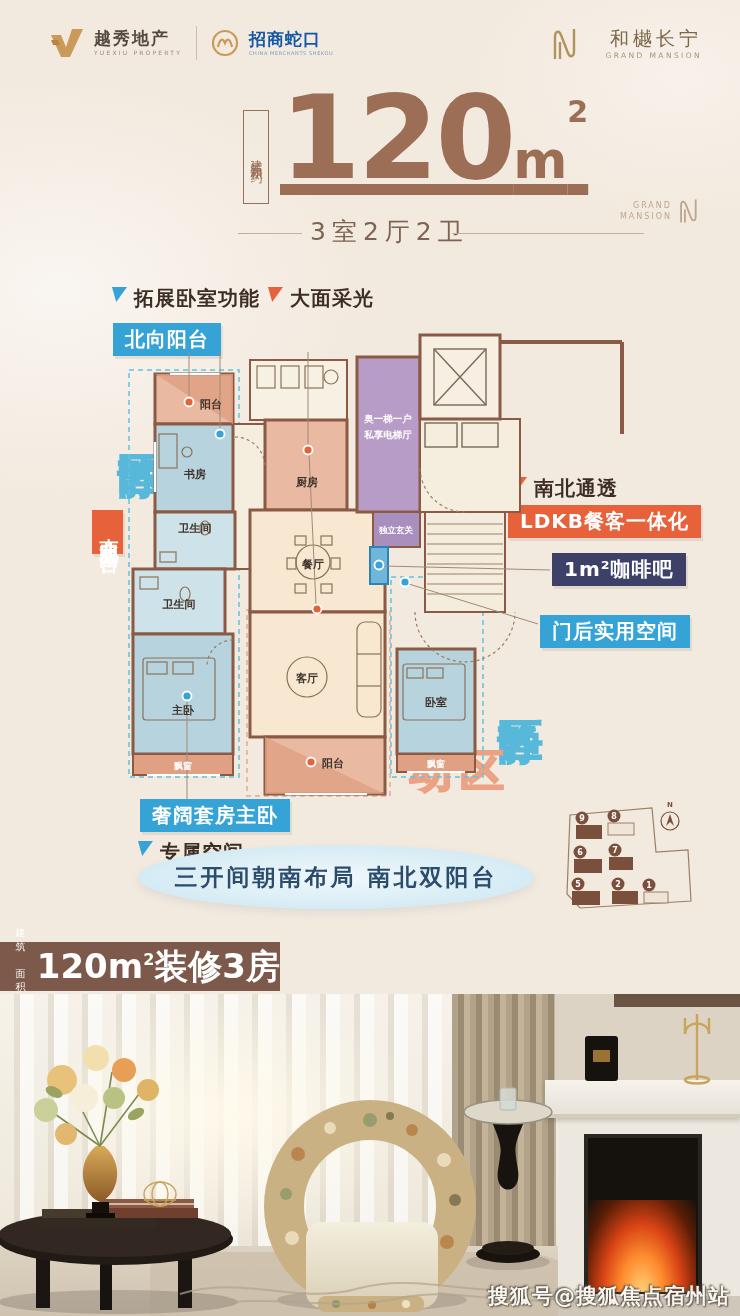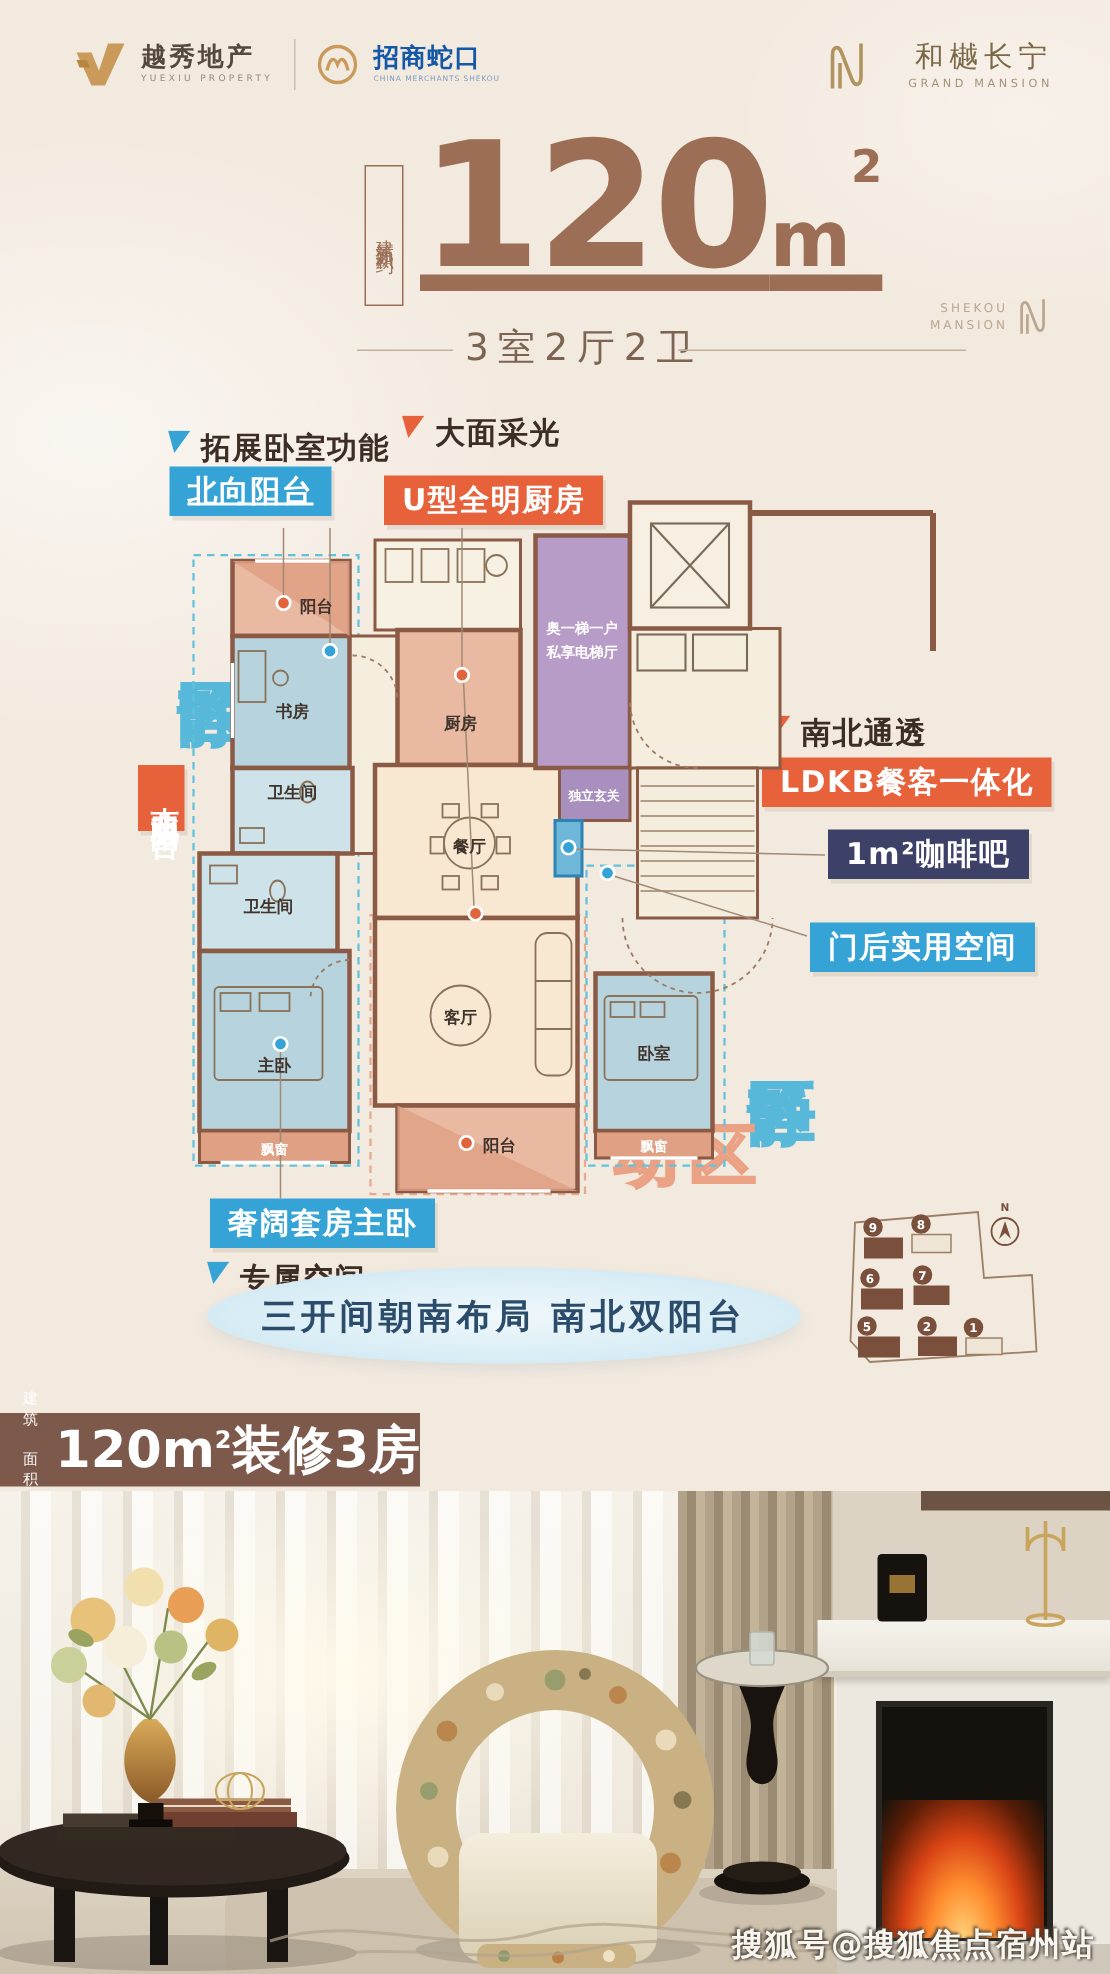--- a/index.html
+++ b/index.html
@@ -110,40 +110,39 @@
     </div>
   </div>
 
   <div class="abs area-box">建筑面积约</div>
   <div class="abs big-num"><span>120</span><span class="unit">m</span><span class="sup">2</span></div>
   <div class="abs sub-line" style="left:238px;width:64px;"></div>
   <div class="abs subtitle">3室2厅2卫</div>
   <div class="abs sub-line" style="left:452px;width:192px;"></div>
   <div class="abs gm-mark">
     <div class="gm-txt">
-      <span>SHEKOU</span>
+      <span>GRAND</span>
       <span>MANSION</span>
     </div>
     <svg width="20" height="26" viewBox="0 0 26 32">
       <path d="M4,31 L4,9 C4,3 8,2 10,7 L17,25 C19,30 23,29 23,23 L23,1" fill="none" stroke="#b5a086" stroke-width="2.4"></path>
       <path d="M9,31 L9,14" fill="none" stroke="#b5a086" stroke-width="2.4"></path>
     </svg>
   </div>
 
   <div class="co-title" style="left:112px;top:285px;">
     <span class="tri tri-blue"></span>
     <span>拓展卧室功能</span>
   </div>
-  <div class="tag tag-blue" style="left:113px;top:311px;text-decoration:underline;">北向阳台</div>
-
-  <div class="co-title" style="left:256px;top:275px;padding-left:12px;">
+  <div class="tag tag-blue" style="left:113px;top:323px;">北向阳台</div>
+
+  <div class="co-title" style="left:256px;top:285px;padding-left:12px;">
     <span class="tri tri-orange"></span>
     <span>大面采光</span>
   </div>
-  <div class="tag tag-orange" style="left:256px;top:317px;">U型全明厨房</div>
 
   <div class="co-title" style="left:512px;top:475px;">
     <span class="tri tri-orange"></span>
     <span>南北通透</span>
   </div>
   <div class="tag tag-orange" style="left:508px;top:505px;">LDKB餐客一体化</div>
   <div class="tag tag-navy" style="left:552px;top:553px;">1m²咖啡吧</div>
   <div class="tag tag-blue" style="left:140px;top:799px;">奢阔套房主卧</div>
 
   <div class="tag tag-blue" style="left:540px;top:615px;">门后实用空间</div>

